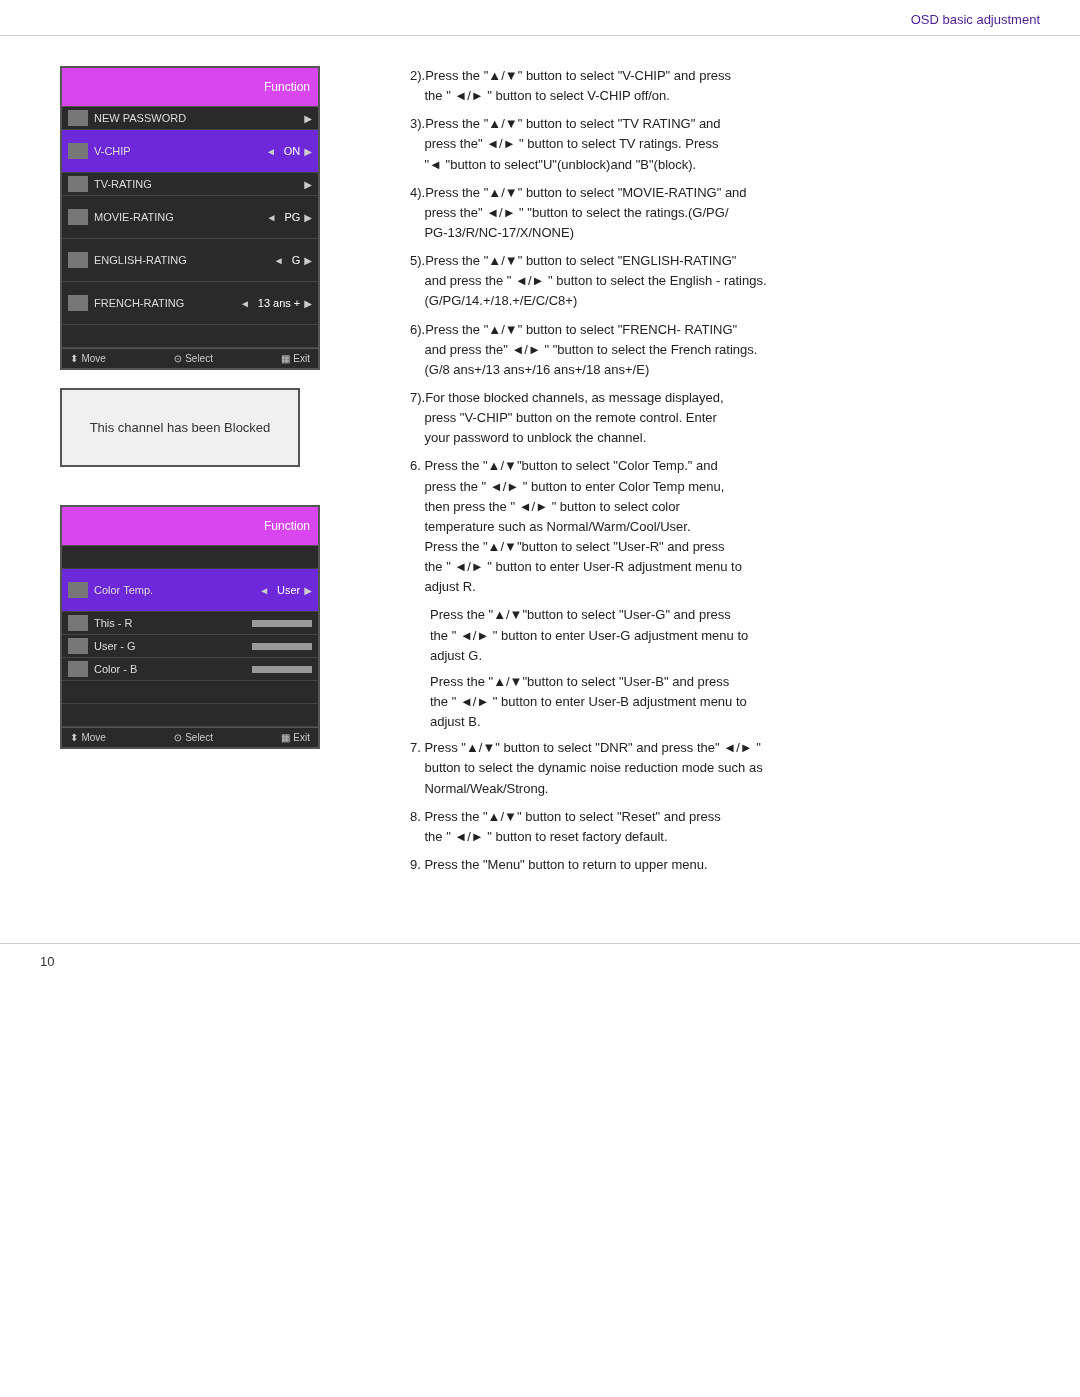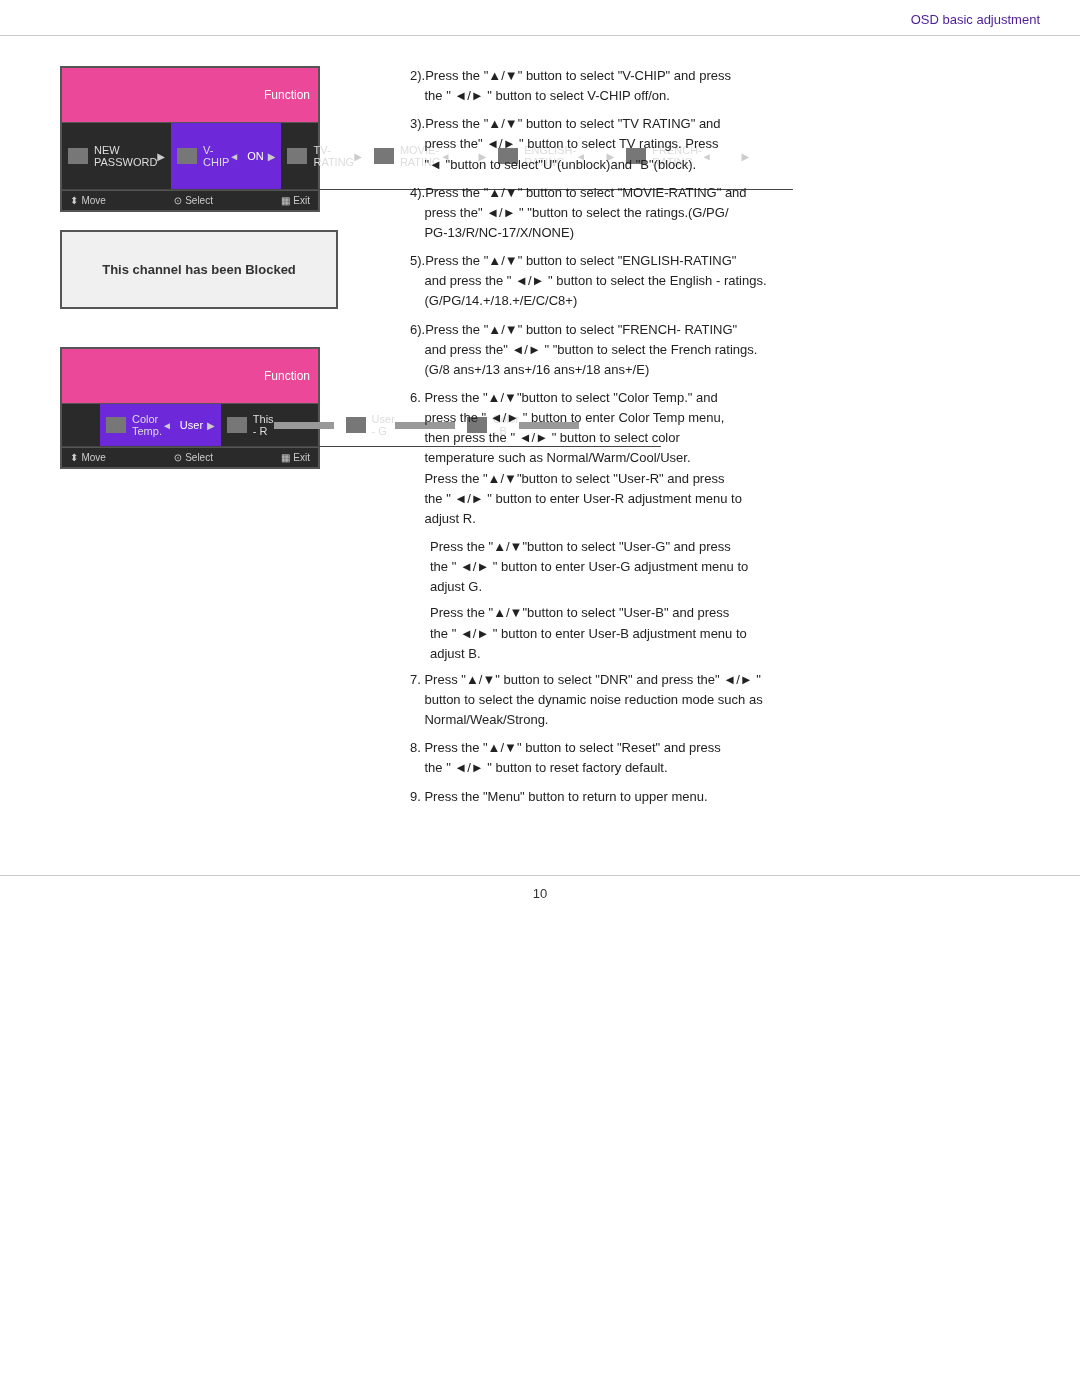--- a/index.html
+++ b/index.html
@@ -42,30 +42,30 @@
 
     
     .menu-box {
       border: 2px solid #555;
       background: #2a2a2a;
       color: #fff;
       font-size: 12px;
       width: 260px;
     }
     .menu-box-header {
-      background: #ec4899;
+      background: #d946ef;
       text-align: right;
-      padding: 20px 8px;
+      padding: 12px 8px;
       font-size: 12px;
       color: #fff;
       border-bottom: 1px solid #555;
     }
     .menu-rows {
       display: flex;
-      flex-direction: row;
+      flex-direction: column;
     }
     .menu-row {
       display: flex;
       align-items: center;
       padding: 3px 6px;
       border-bottom: 1px solid #444;
       min-height: 22px;
     }
     .menu-row.selected {
       background: #6d28d9;
@@ -113,26 +113,26 @@
       color: #ccc;
       display: flex;
       align-items: center;
       gap: 3px;
     }
 
     
     .blocked-box {
       border: 2px solid #555;
       background: #f0f0f0;
-      width: 278px;
+      width: 240px;
       padding: 30px 20px;
       text-align: center;
       font-size: 13px;
       color: #333;
-      font-weight: bold;
+      font-weight: normal;
     }
 
     
     .right-col {
       flex: 1;
       padding-top: 0;
     }
     .instructions {
       font-size: 13px;
       line-height: 1.55;
@@ -146,21 +146,21 @@
       margin-bottom: 8px;
     }
     .instructions .sub-item {
       padding-left: 20px;
       margin-bottom: 6px;
     }
 
     
     .page-footer {
       display: flex;
-      justify-content: center;
+      justify-content: flex-start;
       padding: 10px 40px;
       border-top: 1px solid #ccc;
       margin-top: 30px;
     }
     .page-number {
       font-size: 13px;
       color: #333;
     }
 
     
@@ -349,20 +349,25 @@
         &nbsp;&nbsp;&nbsp;&nbsp;and press the " ◄/► " button to select the English - ratings.<br>
         &nbsp;&nbsp;&nbsp;&nbsp;(G/PG/14.+/18.+/E/C/C8+)
       </p>
 
       <p class="item">
         6).Press the "▲/▼" button to select "FRENCH- RATING"<br>
         &nbsp;&nbsp;&nbsp;&nbsp;and press the" ◄/► " "button to select the French ratings.<br>
         &nbsp;&nbsp;&nbsp;&nbsp;(G/8 ans+/13 ans+/16 ans+/18 ans+/E)
       </p>
 
+      <p class="item">
+        7).For those blocked channels, as message displayed,<br>
+        &nbsp;&nbsp;&nbsp;&nbsp;press  "V-CHIP"  button on the remote control.  Enter<br>
+        &nbsp;&nbsp;&nbsp;&nbsp;your password to unblock the channel.
+      </p>
 
       <p class="item">
         6. Press the "▲/▼"button to select "Color Temp." and<br>
         &nbsp;&nbsp;&nbsp;&nbsp;press the " ◄/► " button to enter Color Temp menu,<br>
         &nbsp;&nbsp;&nbsp;&nbsp;then press the " ◄/► " button to select color<br>
         &nbsp;&nbsp;&nbsp;&nbsp;temperature such as Normal/Warm/Cool/User.<br>
         &nbsp;&nbsp;&nbsp;&nbsp;Press the "▲/▼"button to select "User-R" and press<br>
         &nbsp;&nbsp;&nbsp;&nbsp;the " ◄/► " button to enter User-R adjustment menu to<br>
         &nbsp;&nbsp;&nbsp;&nbsp;adjust R.
       </p>

